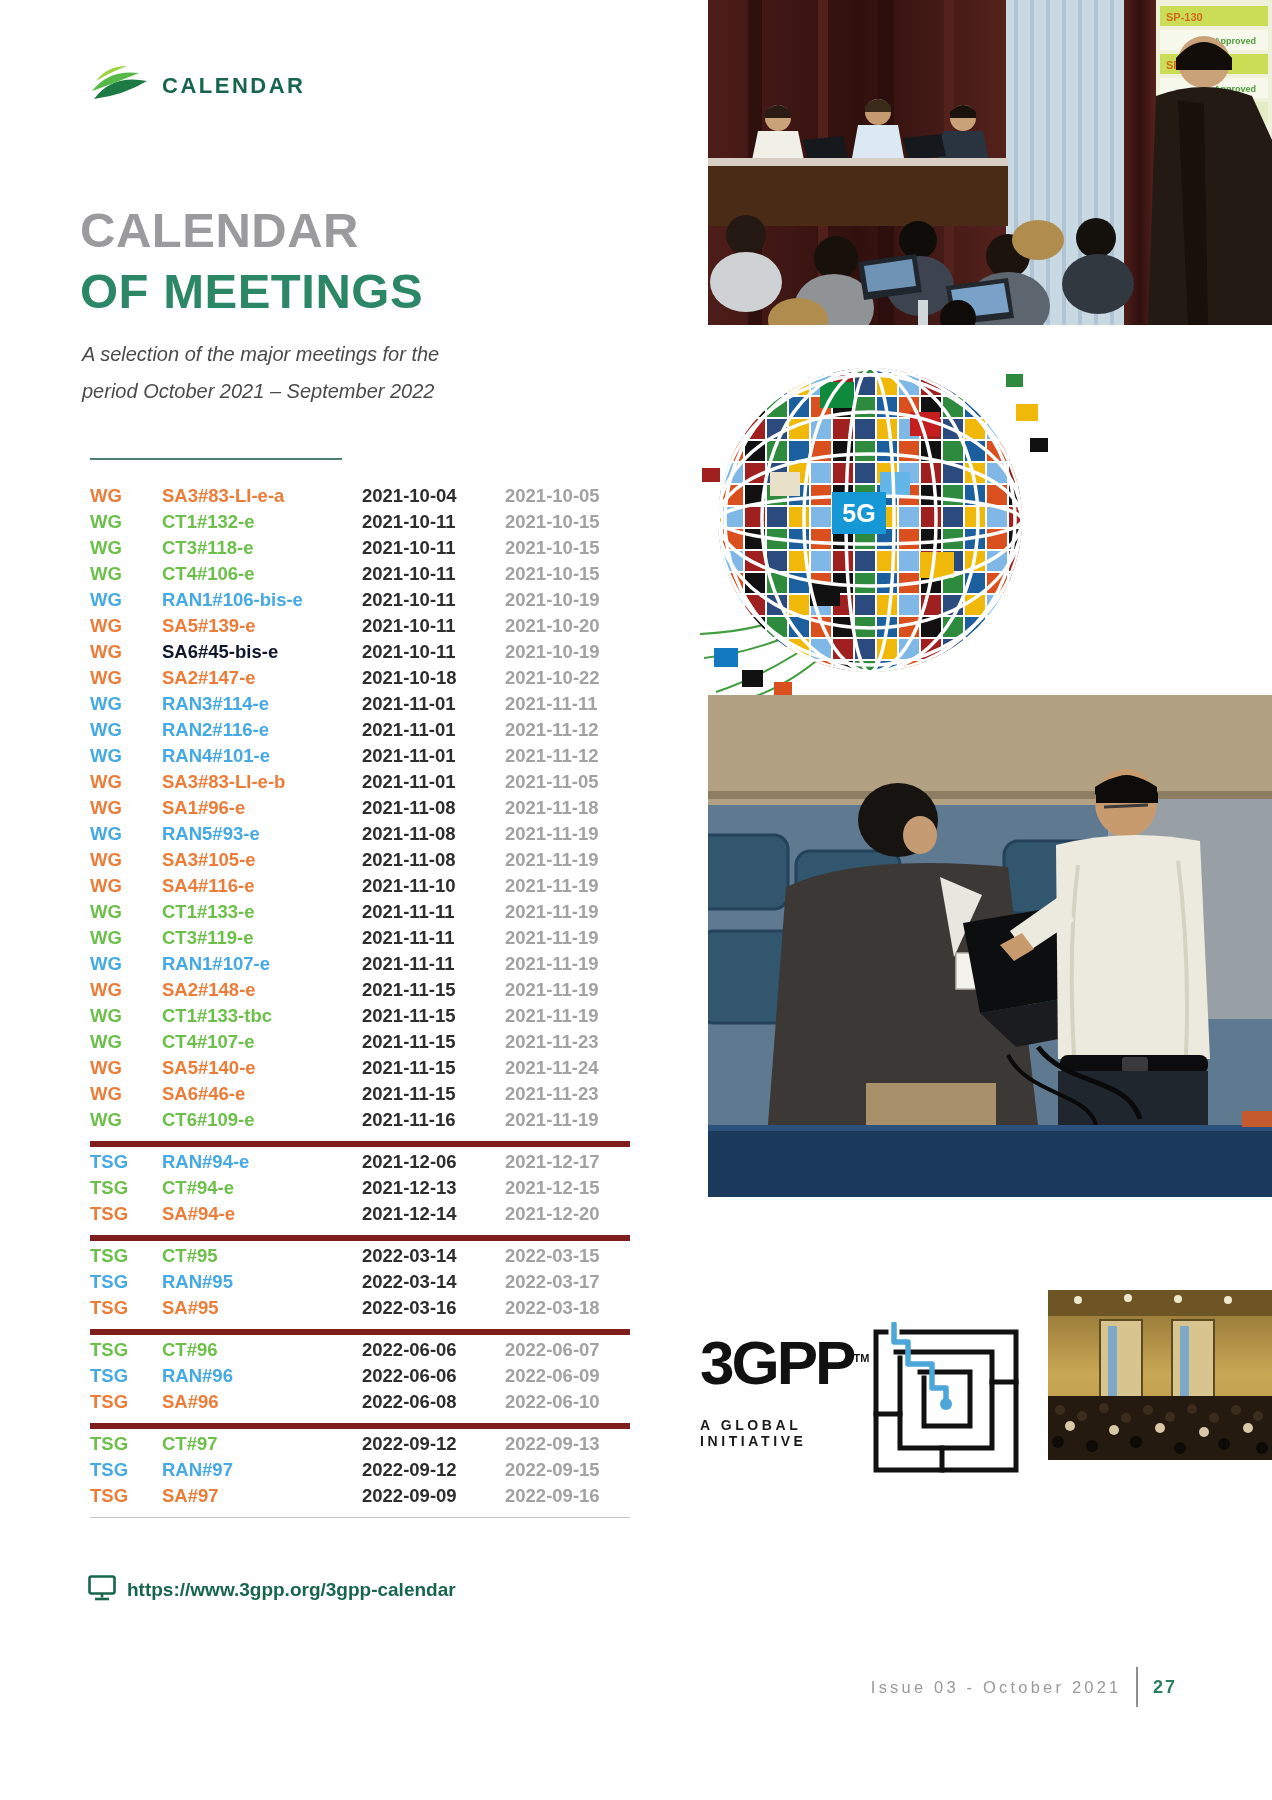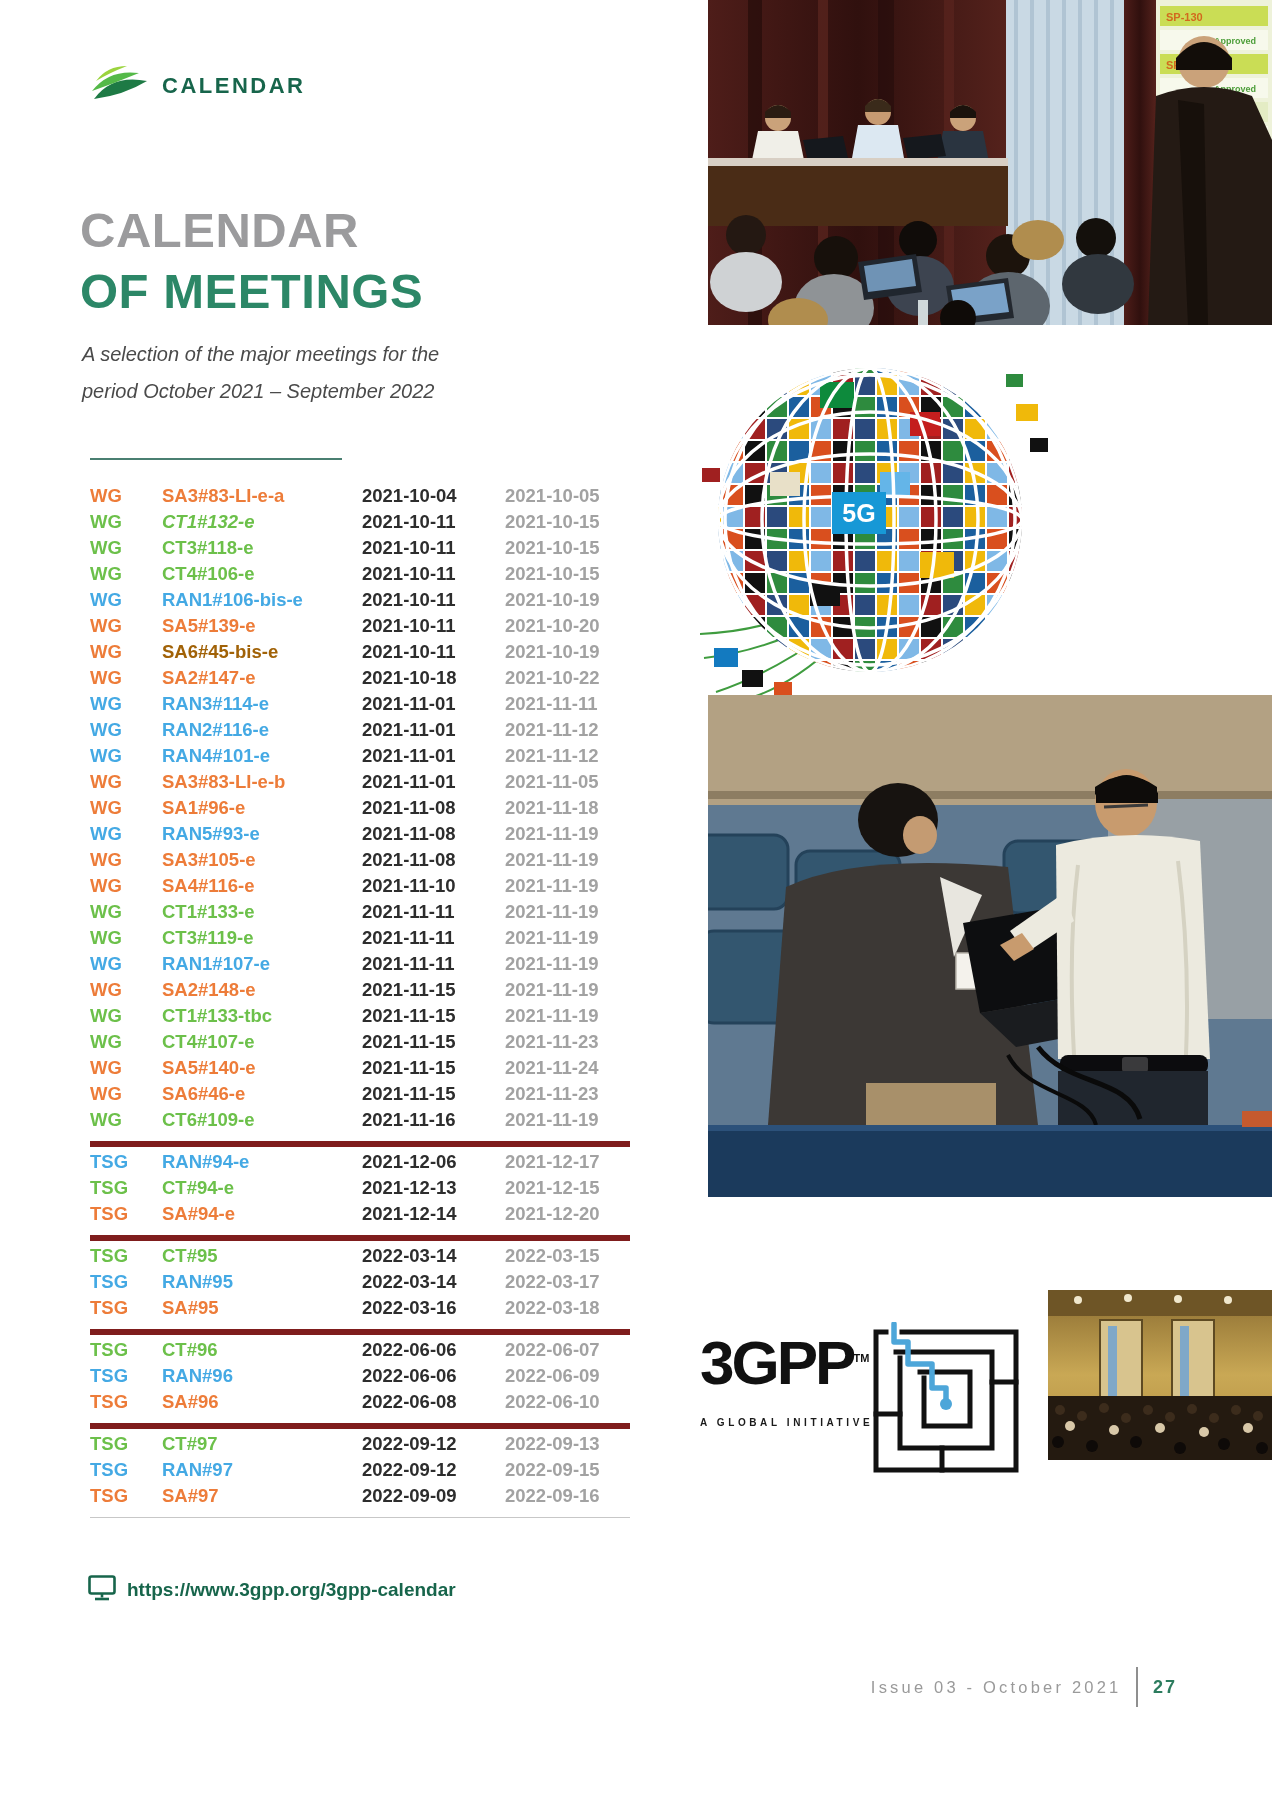--- a/index.html
+++ b/index.html
@@ -35,21 +35,21 @@
   
   .art{position:absolute;display:block;}
   #photo-top{left:708px;top:0px;}
   #globe{left:700px;top:352px;}
   #photo-two-men{left:708px;top:695px;}
   #photo-hall{left:1048px;top:1290px;}
   #maze{left:872px;top:1322px;}
   #brand-3gpp{position:absolute;left:700px;top:1318px;width:180px;color:#111;}
   #brand-3gpp .logo3gpp{font-size:62px;font-weight:800;letter-spacing:-3px;line-height:80px;}
   #brand-3gpp .tm{font-size:11px;font-weight:700;vertical-align:super;letter-spacing:0;}
-  #brand-3gpp .tagline{font-size:10px;font-weight:700;letter-spacing:3.6px;color:#1a1a1a;margin-top:14px;}
+  #brand-3gpp .tagline{font-size:14px;font-weight:700;letter-spacing:3.6px;color:#1a1a1a;margin-top:14px;}
 </style>
 </head>
 <body>
 
 <div id="page">
 
   <div id="logo">
     <span>
       <svg width="56" height="40" viewBox="0 0 56 40">
         <path d="M2 35 Q20 10 55 17 Q32 31 2 35 Z" fill="#1e7a45"></path>
@@ -74,21 +74,21 @@
   <div id="meetings-table">
       <div class="table-section">
         <div class="meeting-row">
           <span class="cell-type" style="color: rgb(237, 124, 57);">WG</span>
           <span class="cell-name" style="color: rgb(237, 124, 57);">SA3#83-LI-e-a</span>
           <span class="cell-start">2021-10-04</span>
           <span class="cell-end">2021-10-05</span>
         </div>
         <div class="meeting-row">
           <span class="cell-type" style="color: rgb(108, 192, 74);">WG</span>
-          <span class="cell-name" style="color: rgb(108, 192, 74); font-style: italic;">CT1#132-e</span>
+          <span class="cell-name" style="color: rgb(108, 192, 74);">CT1#132-e</span>
           <span class="cell-start">2021-10-11</span>
           <span class="cell-end">2021-10-15</span>
         </div>
         <div class="meeting-row">
           <span class="cell-type" style="color: rgb(108, 192, 74);">WG</span>
           <span class="cell-name" style="color: rgb(108, 192, 74);">CT3#118-e</span>
           <span class="cell-start">2021-10-11</span>
           <span class="cell-end">2021-10-15</span>
         </div>
         <div class="meeting-row">
@@ -104,21 +104,21 @@
           <span class="cell-end">2021-10-19</span>
         </div>
         <div class="meeting-row">
           <span class="cell-type" style="color: rgb(237, 124, 57);">WG</span>
           <span class="cell-name" style="color: rgb(237, 124, 57);">SA5#139-e</span>
           <span class="cell-start">2021-10-11</span>
           <span class="cell-end">2021-10-20</span>
         </div>
         <div class="meeting-row">
           <span class="cell-type" style="color: rgb(237, 124, 57);">WG</span>
-          <span class="cell-name" style="color: #a16207;">SA6#45-bis-e</span>
+          <span class="cell-name" style="color: #0f172a;">SA6#45-bis-e</span>
           <span class="cell-start">2021-10-11</span>
           <span class="cell-end">2021-10-19</span>
         </div>
         <div class="meeting-row">
           <span class="cell-type" style="color: rgb(237, 124, 57);">WG</span>
           <span class="cell-name" style="color: rgb(237, 124, 57);">SA2#147-e</span>
           <span class="cell-start">2021-10-18</span>
           <span class="cell-end">2021-10-22</span>
         </div>
         <div class="meeting-row">

